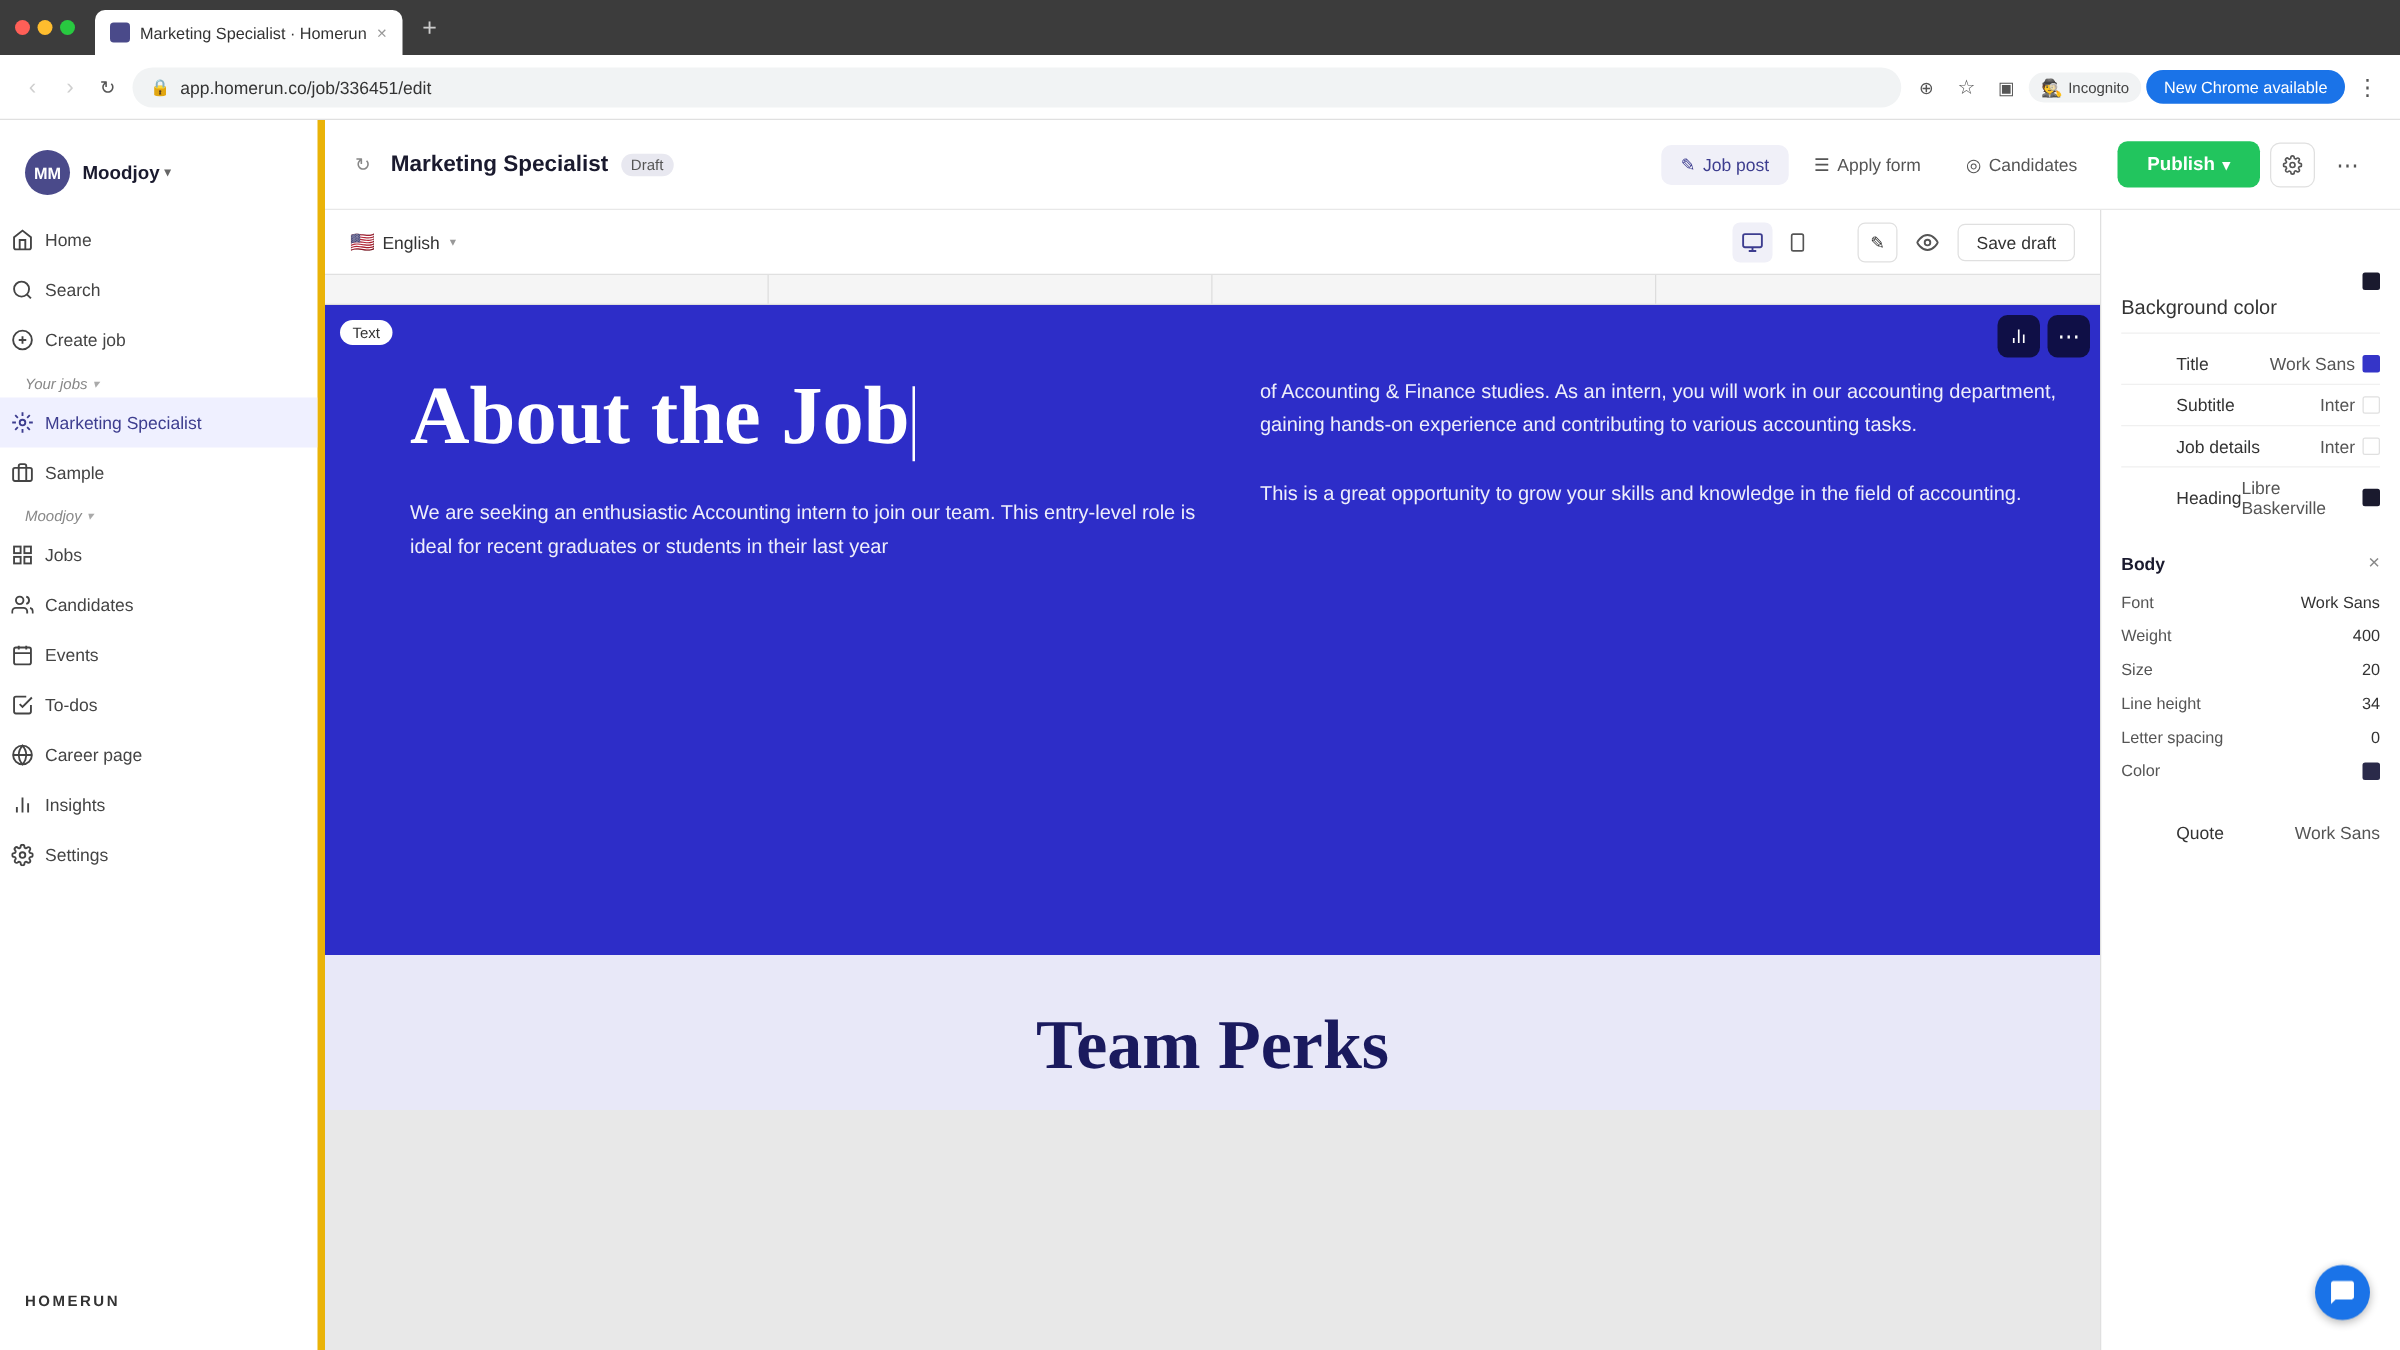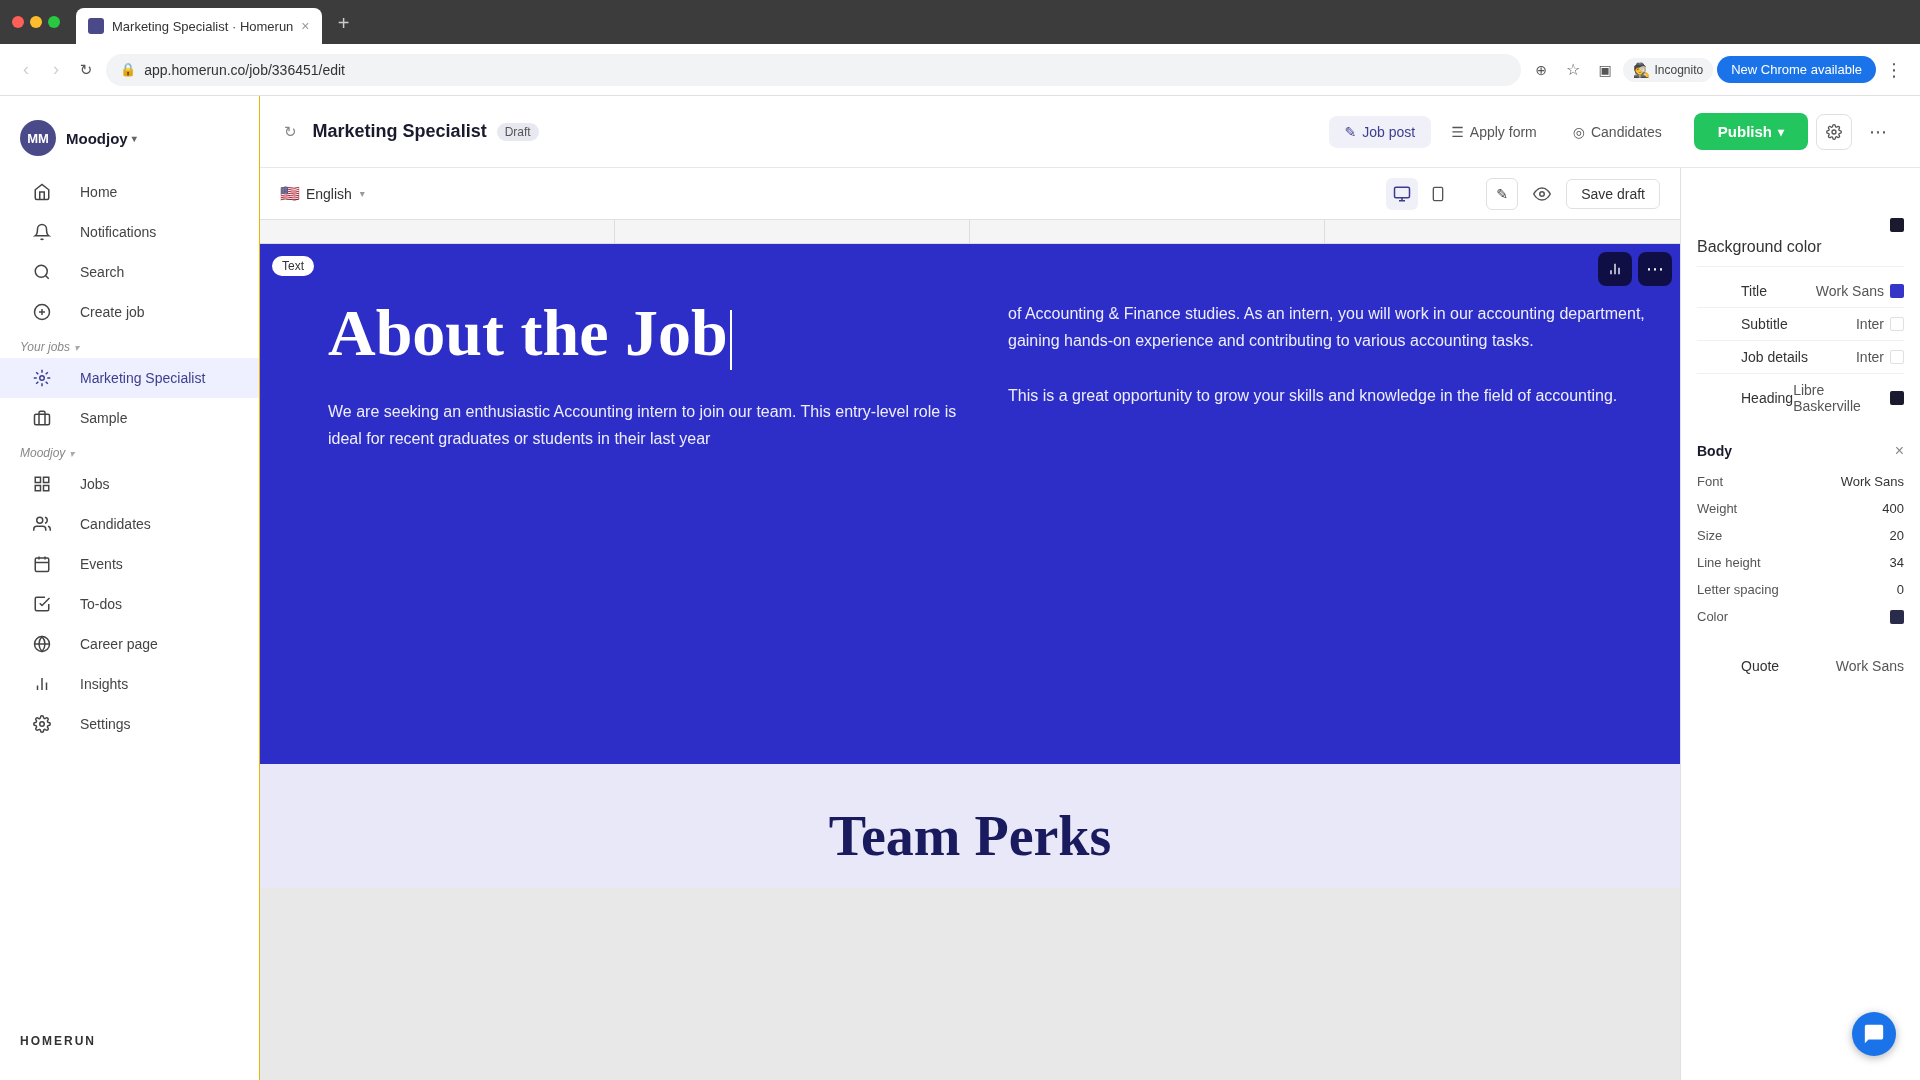--- a/index.html
+++ b/index.html
@@ -2,27 +2,27 @@
 <html><head>
   <meta charset="utf-8">
   <style>
     * { box-sizing: border-box; margin: 0; padding: 0; }
     body { font-family: -apple-system, BlinkMacSystemFont, 'Segoe UI', sans-serif; background: #f0f0f0; overflow: hidden; width: 1920px; height: 1080px; }
 
     
     .app-wrapper { display: flex; height: calc(1080px - 44px - 52px); background: #fff; }
 
     
-    .sidebar { width: 260px; background: #fff; border-right: 1px solid #eab308; display: flex; flex-direction: column; padding: 16px 0; flex-shrink: 0; }
+    .sidebar { width: 260px; background: #fff; border-right: 6px solid #eab308; display: flex; flex-direction: column; padding: 16px 0; flex-shrink: 0; }
     .sidebar-logo-area { padding: 8px 20px 16px; display: flex; align-items: center; gap: 10px; }
     .avatar { width: 36px; height: 36px; background: #4a4a8a; border-radius: 50%; display: flex; align-items: center; justify-content: center; color: #fff; font-size: 13px; font-weight: 600; flex-shrink: 0; }
     .org-name { font-size: 15px; font-weight: 600; color: #1a1a2e; display: flex; align-items: center; gap: 4px; }
     .chevron { font-size: 10px; color: #666; }
     .sidebar-nav { flex: 1; overflow-y: auto; }
-    .sidebar-item { display: flex; align-items: center; gap: 28px; padding: 10px 32px; color: #444; font-size: 14px; cursor: pointer; border-radius: 0; transition: background 0.15s; }
+    .sidebar-item { display: flex; align-items: center; gap: 8px; padding: 10px 8px; color: #444; font-size: 14px; cursor: pointer; border-radius: 0; transition: background 0.15s; }
     .sidebar-item.active { background: #eff0ff; color: #3d3d8f; font-weight: 500; }
     .sidebar-icon { width: 20px; height: 20px; display: flex; align-items: center; justify-content: center; flex-shrink: 0; }
     .section-label { padding: 8px 20px 4px; font-size: 12px; color: #888; font-weight: 500; display: flex; align-items: center; gap: 4px; font-style: italic; }
     .sidebar-footer { padding: 16px 20px; }
     .homerun-logo { font-size: 12px; font-weight: 700; letter-spacing: 2px; color: #333; text-transform: uppercase; }
 
     
     .main-content { flex: 1; display: flex; flex-direction: column; overflow: hidden; }
 
     
@@ -135,29 +135,20 @@
           <svg width="18" height="18" viewBox="0 0 24 24" fill="none" stroke="currentColor" stroke-width="2">
               <path d="M3 9l9-7 9 7v11a2 2 0 0 1-2 2H5a2 2 0 0 1-2-2z"></path>
               <polyline points="9,22 9,12 15,12 15,22"></polyline>
             </svg>
         </div>
         <span>Home</span>
       </div>
       <div class="sidebar-item">
         <div class="sidebar-icon">
           <svg width="18" height="18" viewBox="0 0 24 24" fill="none" stroke="currentColor" stroke-width="2">
-              <path d="M18 8A6 6 0 0 0 6 8c0 7-3 9-3 9h18s-3-2-3-9"></path>
-              <path d="M13.73 21a2 2 0 0 1-3.46 0"></path>
-            </svg>
-        </div>
-        <span>Notifications</span>
-      </div>
-      <div class="sidebar-item">
-        <div class="sidebar-icon">
-          <svg width="18" height="18" viewBox="0 0 24 24" fill="none" stroke="currentColor" stroke-width="2">
               <circle cx="11" cy="11" r="8"></circle>
               <line x1="21" y1="21" x2="16.65" y2="16.65"></line>
             </svg>
         </div>
         <span>Search</span>
       </div>
       <div class="sidebar-item">
         <div class="sidebar-icon">
           <svg width="18" height="18" viewBox="0 0 24 24" fill="none" stroke="currentColor" stroke-width="2">
               <circle cx="12" cy="12" r="10"></circle>

